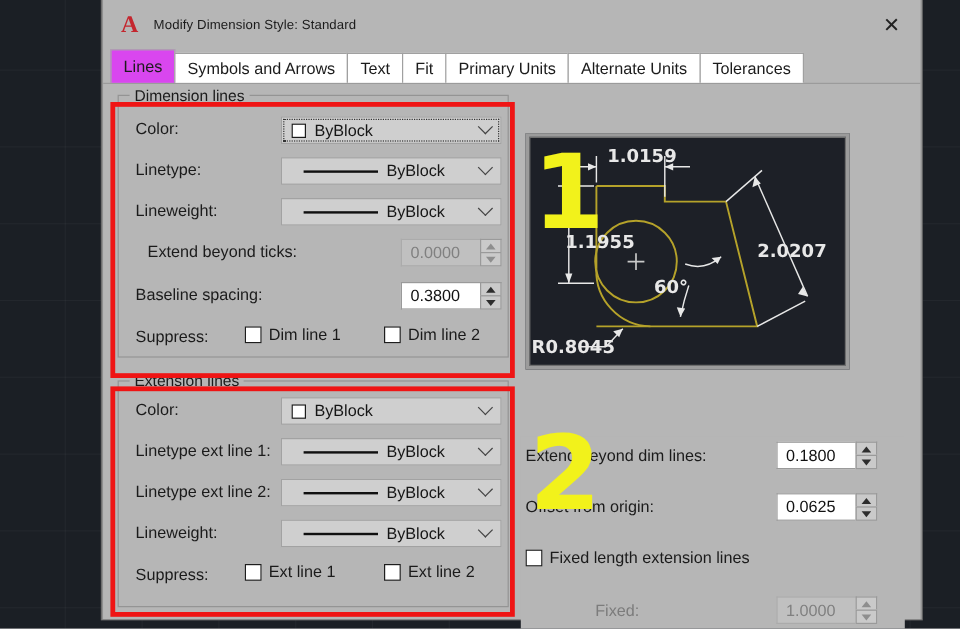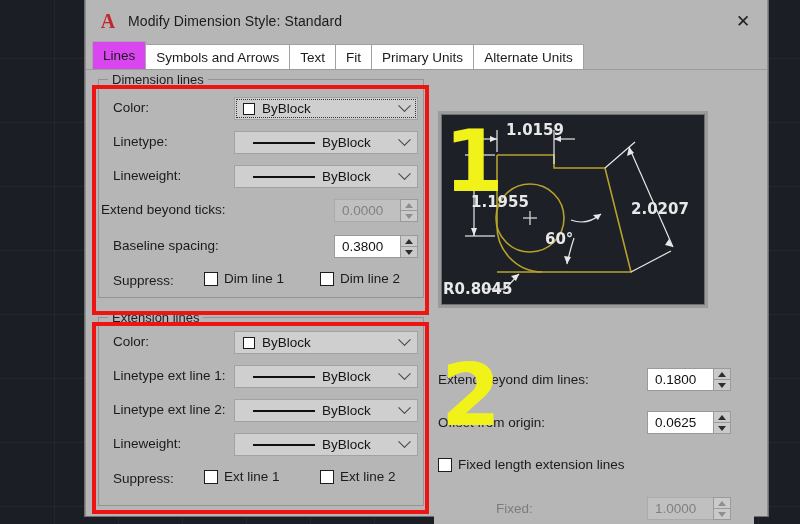--- a/index.html
+++ b/index.html
@@ -44,21 +44,21 @@
   #acad-logo {
     margin-left: 12px; margin-right: 10px;
     width: 20px; height: 20px;
     display: flex; align-items: center; justify-content: center;
     color: #c4262e;
     font-size: 20px; font-weight: bold;
     font-family: "Liberation Serif", serif;
     line-height: 1;
   }
   #title-text {
-    font-size: 14px; color: #1b1b1b;
+    font-size: 11px; color: #1b1b1b;
     letter-spacing: .1px;
     text-align: right;
   }
   #close-btn {
     position: absolute; right: 0; top: 0;
     width: 48px; height: 42px;
     display: flex; align-items: center; justify-content: center;
     color: #222; font-size: 17px;
     cursor: pointer;
   }
@@ -253,20 +253,21 @@
       <div id="close-btn">✕</div>
     </div>
 
     <div id="tabstrip">
       <div class="tab active">Lines</div>
       <div class="tab">Symbols and Arrows</div>
       <div class="tab">Text</div>
       <div class="tab">Fit</div>
       <div class="tab">Primary Units</div>
       <div class="tab">Alternate Units</div>
+      <div class="tab">Tolerances</div>
     </div>
 
     <div id="dlgbody">
 
       <div class="groupbox" style="left:12px; top:9px; width:326px; height:219px;">
         <div class="group-title">Dimension lines</div>
 
         <div class="row" style="left:14px; top:20px;">
           <span class="lbl">Color:</span>
         </div>
@@ -287,21 +288,21 @@
 
         <div class="row" style="left:14px; top:88px;">
           <span class="lbl">Lineweight:</span>
         </div>
         <div class="combo" style="left:135px; top:85px; width:184px;">
           <span class="linesample"></span>
           <span class="ctext">ByBlock</span>
           <span class="chev"></span>
         </div>
 
-        <div class="row" style="left:2px; top:122px;align-items:flex-end;">
+        <div class="row" style="left:24px; top:122px;align-items:flex-end;">
           <span class="lbl">Extend beyond ticks:</span>
         </div>
         <div class="spin disabled" style="left:235px; top:119px; width:84px;text-align:right;">
           <div class="field">0.0000</div>
           <div class="btns">
             <div>
                 <span class="arrow-up"></span>
               </div>
             <div>
                 <span class="arrow-dn"></span>

